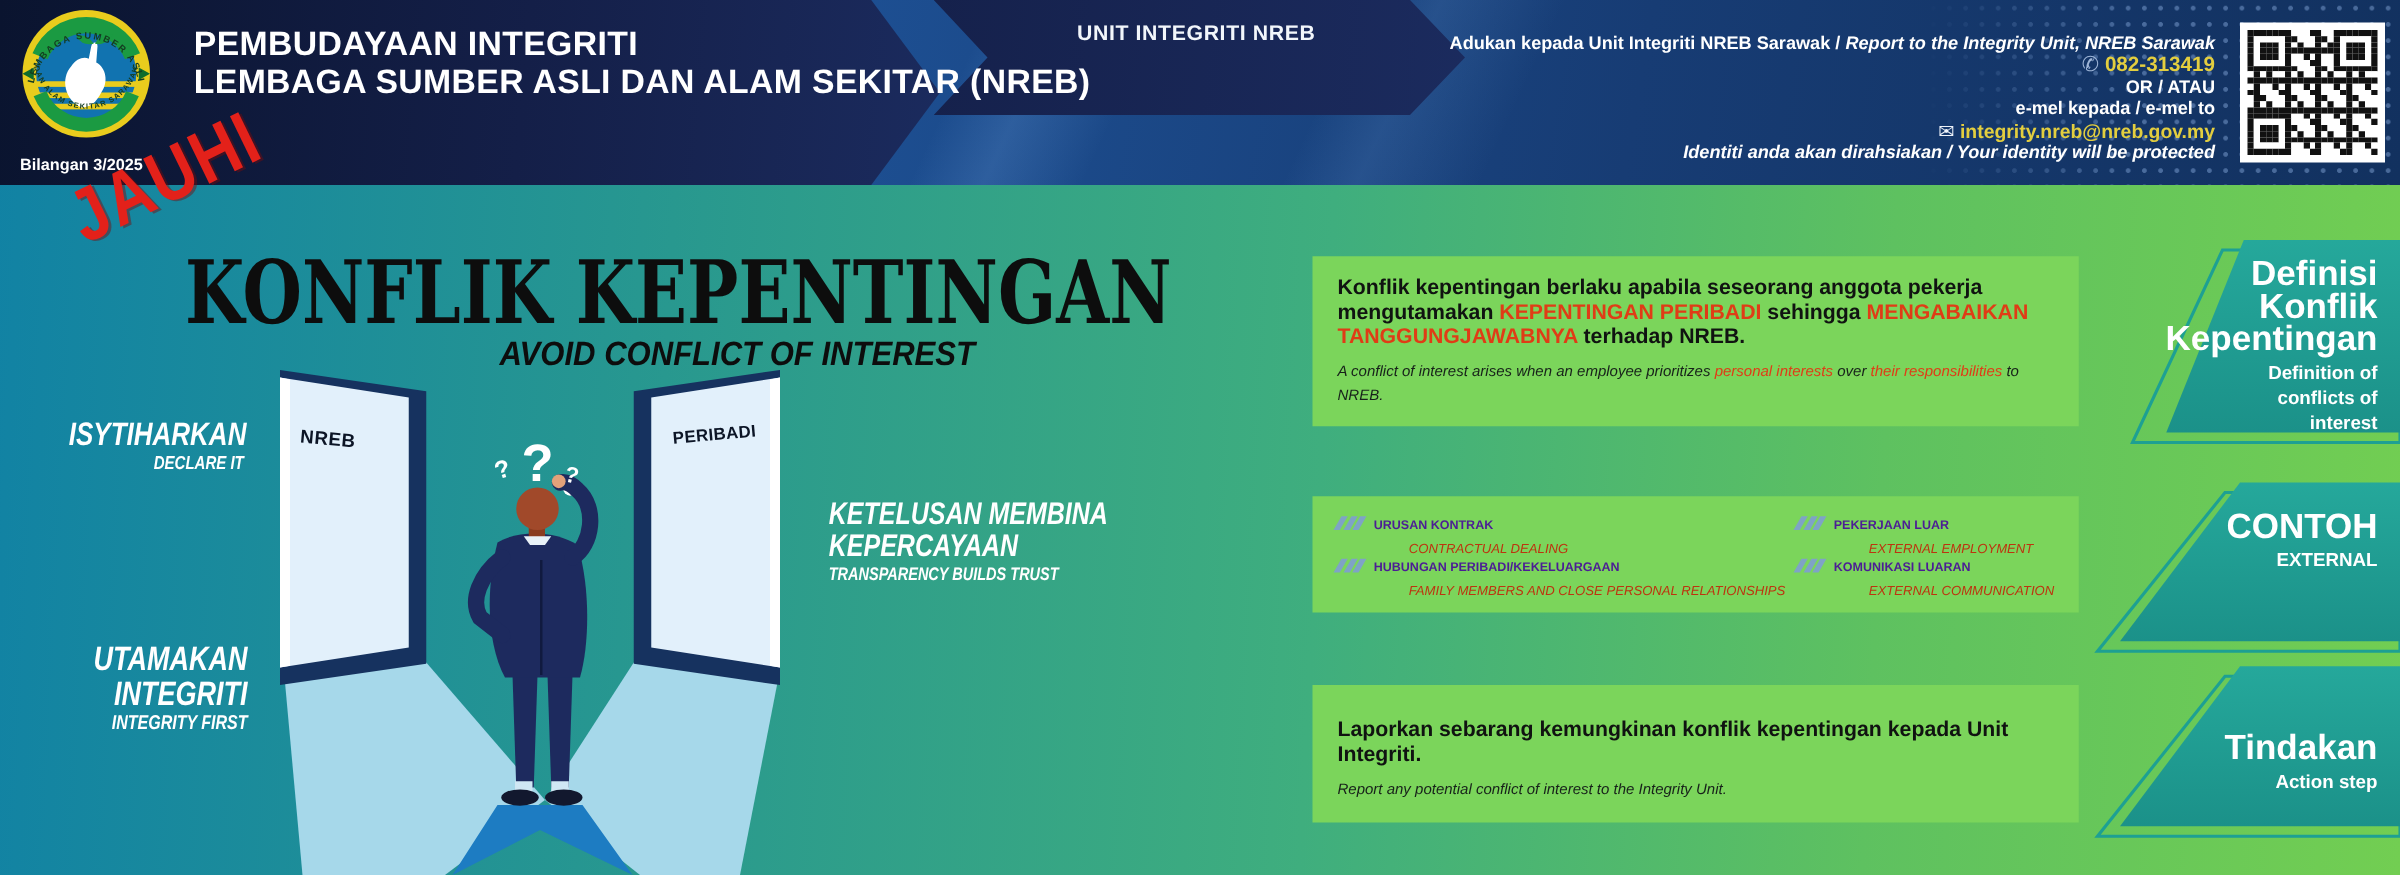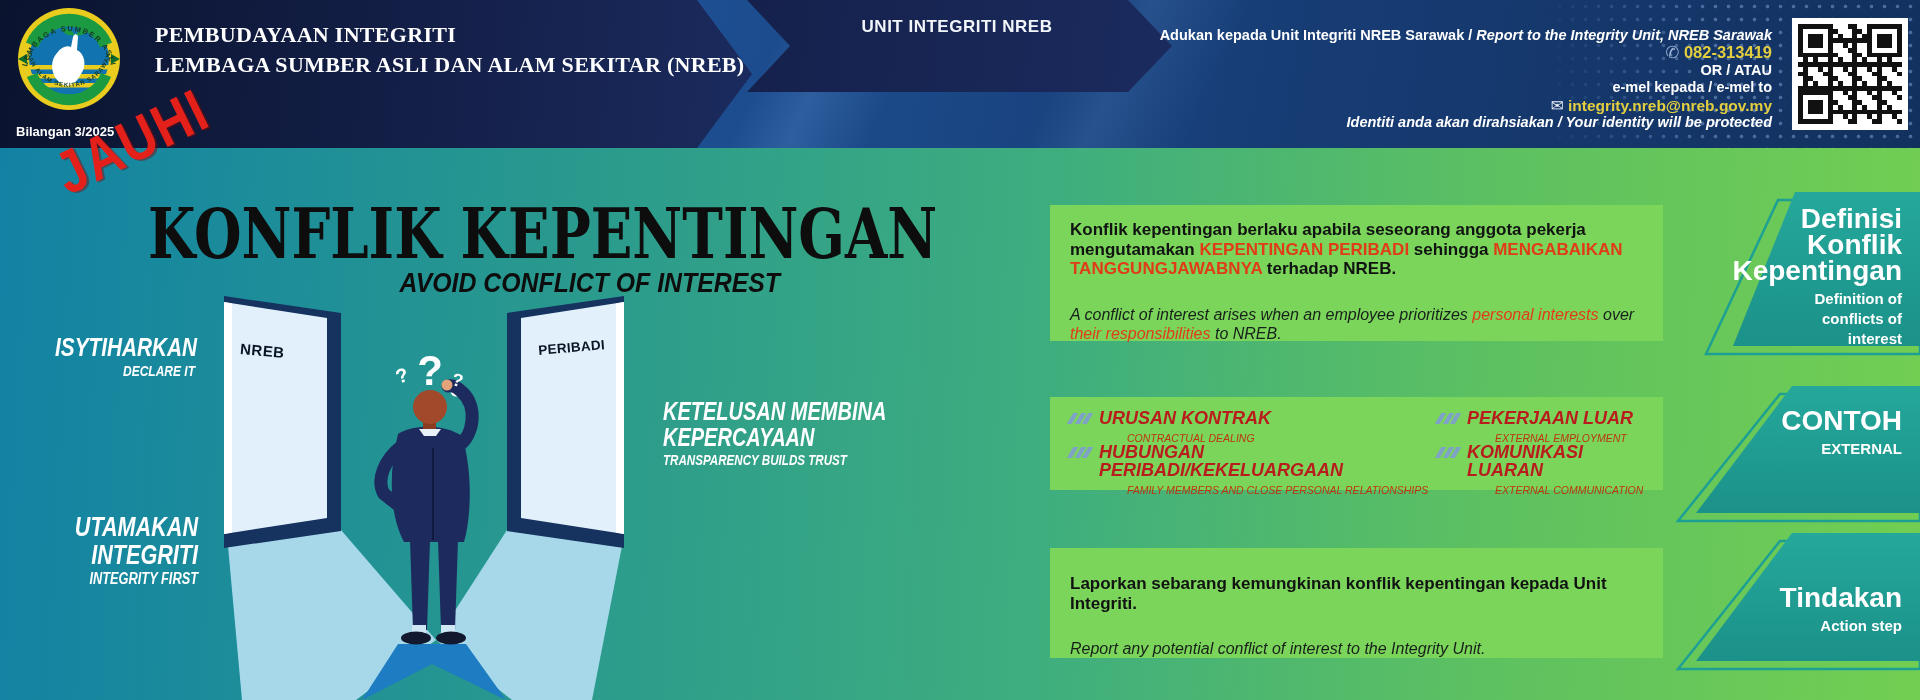--- a/index.html
+++ b/index.html
@@ -15,21 +15,21 @@
       linear-gradient(115deg,transparent 55%,rgba(140,195,255,.12) 58%,transparent 63%),
       linear-gradient(100deg,#2a66ab 0%,#1d4f92 35%,#173c74 68%,#12315f 100%);}
   .navy-band{top:0;height:148px;background:linear-gradient(95deg,#0a142f 0%,#141f48 55%,#1b2b5e 100%);}
   #band-left{left:0;width:760px;clip-path:polygon(0 0,697px 0,752px 74px,697px 148px,0 148px);}
   #band-mid{left:0;width:1180px;height:92px;
     clip-path:polygon(747px 0,1128px 0,1172px 46px,1128px 92px,747px 92px,790px 46px);}
   #header-dots{left:1540px;top:0;width:380px;height:148px;opacity:.45;
     background-image:radial-gradient(rgba(170,205,255,.8) 1.6px,transparent 2.2px);
     background-size:13px 13px;
     -webkit-mask-image:linear-gradient(to left,#000 55%,transparent);mask-image:linear-gradient(to left,#000 55%,transparent);}
-  #org-block{left:155px;top:20px;color:#fff;font-weight:bold;font-size:22px;line-height:30px;letter-spacing:.3px;font-family:Liberation Serif, serif;}
+  #org-block{left:155px;top:20px;color:#fff;font-weight:bold;font-size:27px;line-height:30px;letter-spacing:.3px;}
   #issue-label{left:16px;top:124px;color:#fff;font-weight:bold;font-size:13px;}
   #unit-banner{left:792px;top:17px;width:330px;text-align:center;color:#f2f6fb;font-weight:bold;font-size:17px;letter-spacing:.5px;}
   #contact{right:148px;top:11px;text-align:right;color:#fff;font-size:14.5px;line-height:17.4px;font-weight:bold;margin-top:16px;}
   #contact .it{font-style:italic;}
   .yellow{color:#e3ce3f;}
   #contact .phone-line{font-size:16.5px;}
   #contact .email-line{font-size:15.5px;}
   #contact .icon{color:#9fb6d8;font-weight:normal;}
   #contact .mail-icon{color:#eef3fa;font-weight:normal;}
   
@@ -58,28 +58,28 @@
   #label-integrity .sub{font-size:16px;margin-top:2px;}
   #label-transparency{left:663px;top:398px;width:300px;text-align:left;transform:scaleX(.8);transform-origin:left top;}
   #label-transparency .l1{font-size:25px;line-height:26px;}
   #label-transparency .sub{font-size:14.5px;margin-top:3px;}
   .preline{white-space:pre-line;}
 
   
   .green-panel{left:1050px;width:613px;background:#7bd55b;}
   #panel-definition{top:205px;height:136px;padding:15px 20px 0 20px;}
   .panel-my{font-size:17px;font-weight:bold;color:#101311;line-height:19.5px;}
-  .panel-en{font-size:16px;font-style:italic;color:#17211a;line-height:19px;margin-top:26px;}
+  .panel-en{font-size:12px;font-style:italic;color:#17211a;line-height:19px;margin-top:9px;}
   .rt-red{color:#e03c16;}
   #panel-examples{top:397px;height:93px;padding:13px 18px 0 20px;
     display:grid;grid-template-columns:360px 1fr;grid-auto-rows:34px;column-gap:8px;}
   .ex-item{display:flex;align-items:flex-start;}
   .slashes{display:inline-flex;gap:2.5px;margin:3px 9px 0 0;transform:skewX(-30deg);}
   .slashes i{display:block;width:5px;height:11px;background:#7fa3c6;}
-  .ex-title{font-size:18px;font-weight:bold;color:#b91c1c;line-height:16px;font-style:italic;}
+  .ex-title{font-size:10px;font-weight:bold;color:#4c1d95;line-height:16px;}
   .ex-sub{font-size:10.5px;font-style:italic;color:#bd340f;margin-top:1px;margin-left:28px;}
   #panel-action{top:548px;height:110px;padding:26px 20px 0 20px;}
 
   
   #tabs-svg{left:1660px;top:148px;width:260px;height:552px;}
   .tab-text{color:#fff;text-align:right;right:18px;width:210px;}
   .tab-title{font-size:28px;font-weight:bold;line-height:26px;}
   .tab-sub{font-size:15px;font-weight:bold;line-height:20px;margin-top:5px;}
   #tab1-text{top:206px;}
   #tab2-text{top:408px;}

